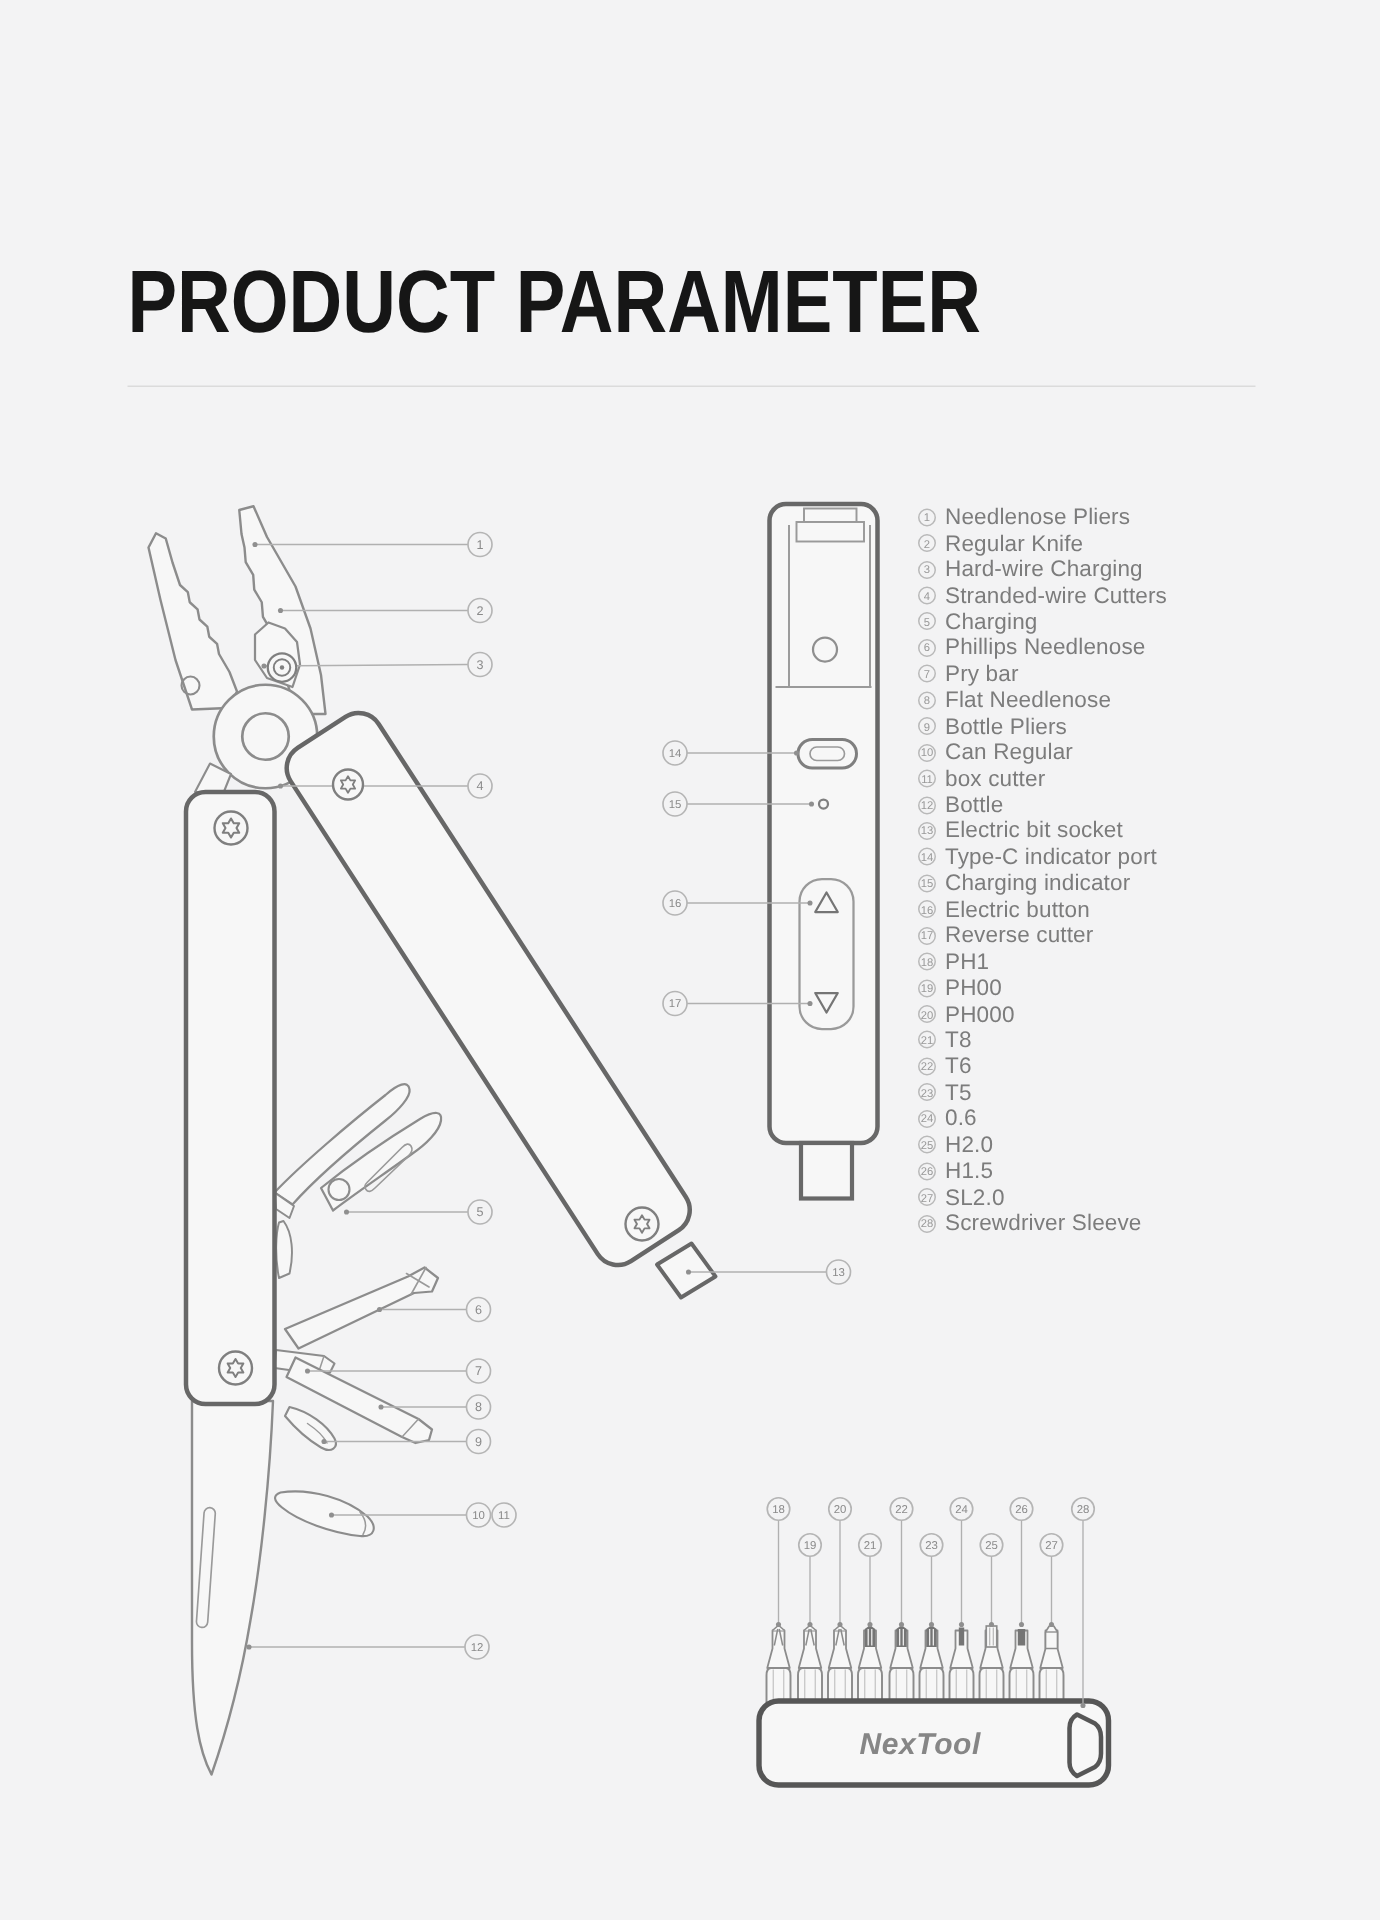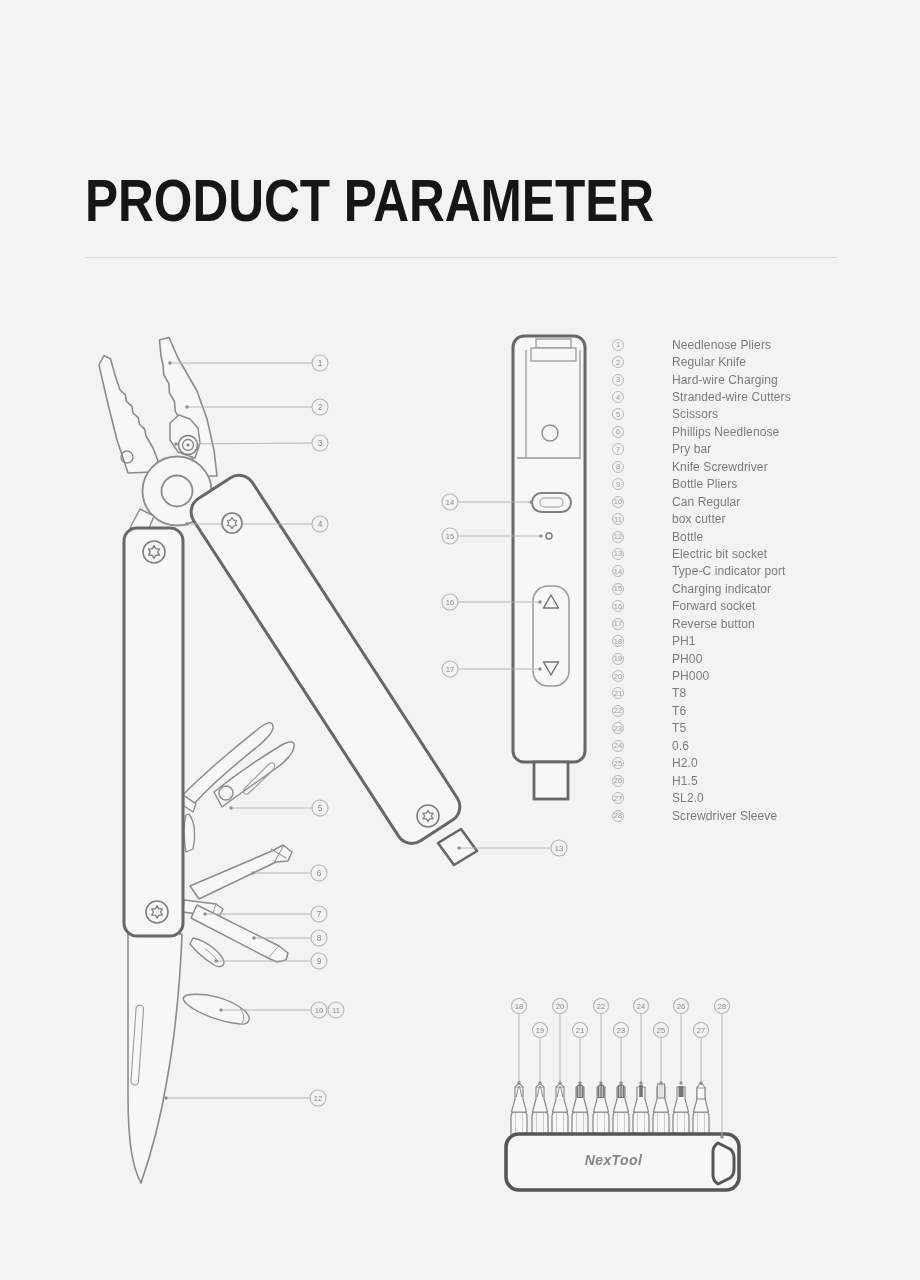--- a/index.html
+++ b/index.html
@@ -23,24 +23,24 @@
     position:absolute;left:612px;top:336px;margin:0;padding:0;list-style:none;
   }
   ul.parts li{
     display:flex;align-items:center;height:17.45px;white-space:nowrap;
   }
   ul.parts .num{
     flex:0 0 auto;width:12px;height:12px;border:1px solid #b9b9b9;border-radius:50%;
     display:flex;align-items:center;justify-content:center;
     font-size:7.5px;color:#999;margin-right:6px;box-sizing:border-box;
   }
-  ul.parts .lbl{font-size:12px;color:#7c7c7c;letter-spacing:0.1px;margin-left:42px;}
+  ul.parts .lbl{font-size:15px;color:#7c7c7c;letter-spacing:0.1px;}
   .brand-logo{
     position:absolute;left:566px;top:1152px;width:95px;text-align:center;
-    font-size:14px;font-style:italic;font-weight:bold;color:#868686;
+    font-size:20px;font-style:italic;font-weight:bold;color:#868686;
     letter-spacing:0.4px;
   }
 </style>
 </head>
 <body>
 
 <div class="page-title">PRODUCT PARAMETER</div>
 <div class="divider"></div>
 
 <svg class="art" width="920" height="1280" viewBox="0 0 920 1280">
@@ -418,33 +418,33 @@
     <li>
       <span class="num">3</span>
       <span class="lbl">Hard-wire  Charging</span>
     </li>
     <li>
       <span class="num">4</span>
       <span class="lbl">Stranded-wire  Cutters</span>
     </li>
     <li>
       <span class="num">5</span>
-      <span class="lbl">Scissors</span>
+      <span class="lbl">Charging</span>
     </li>
     <li>
       <span class="num">6</span>
       <span class="lbl">Phillips Needlenose</span>
     </li>
     <li>
       <span class="num">7</span>
       <span class="lbl">Pry bar</span>
     </li>
     <li>
       <span class="num">8</span>
-      <span class="lbl">Knife Screwdriver</span>
+      <span class="lbl">Flat Needlenose</span>
     </li>
     <li>
       <span class="num">9</span>
       <span class="lbl">Bottle Pliers</span>
     </li>
     <li>
       <span class="num">10</span>
       <span class="lbl">Can Regular</span>
     </li>
     <li>
@@ -462,25 +462,25 @@
     <li>
       <span class="num">14</span>
       <span class="lbl">Type-C indicator port</span>
     </li>
     <li>
       <span class="num">15</span>
       <span class="lbl">Charging indicator</span>
     </li>
     <li>
       <span class="num">16</span>
-      <span class="lbl">Forward socket</span>
+      <span class="lbl">Electric button</span>
     </li>
     <li>
       <span class="num">17</span>
-      <span class="lbl">Reverse button</span>
+      <span class="lbl">Reverse cutter</span>
     </li>
     <li>
       <span class="num">18</span>
       <span class="lbl">PH1</span>
     </li>
     <li>
       <span class="num">19</span>
       <span class="lbl">PH00</span>
     </li>
     <li>

